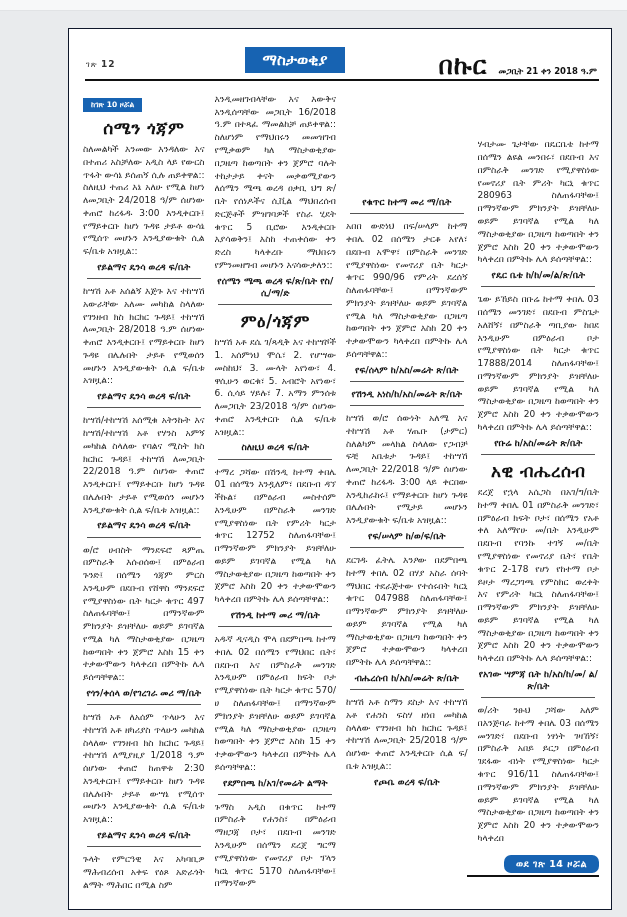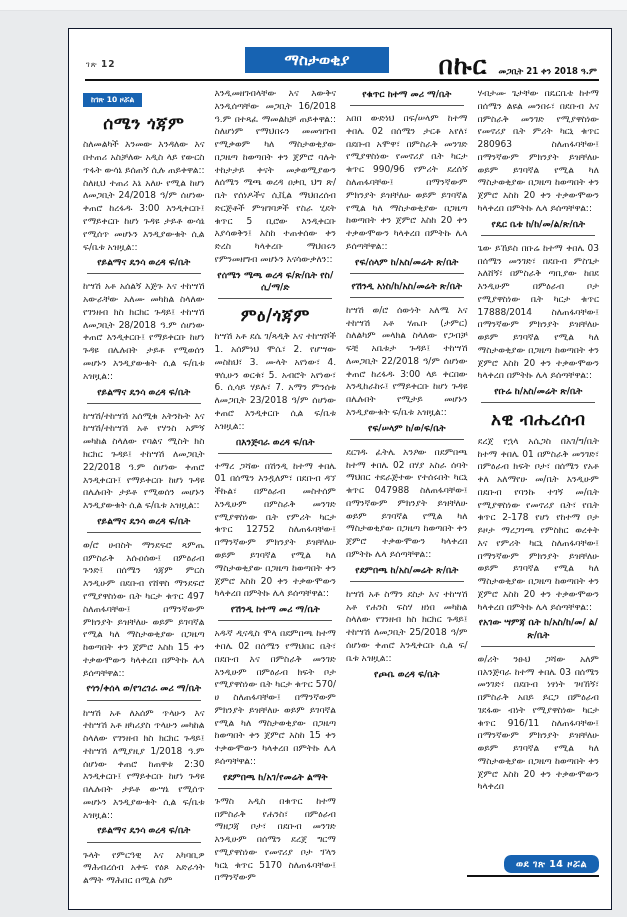--- a/index.html
+++ b/index.html
@@ -11,32 +11,32 @@
   .top-strip{position:absolute;left:0;top:0;width:627px;height:10px;background:#f7f8f9;border-bottom:1px solid #e1e3e5;}
   .paper{
     position:absolute;left:68px;top:28px;width:544px;height:882px;
     background:#ffffff;border:1px solid #0f172a;box-sizing:border-box;
   }
   
   .page-header{position:relative;height:52px;}
   .page-num{position:absolute;left:17px;top:30px;font-size:8px;color:#333;letter-spacing:1px;}
   .page-num b{font-size:9px;}
   .section-banner{
-    position:absolute;left:176px;top:18px;width:144px;height:26px;
+    position:absolute;left:176px;top:18px;width:100px;height:26px;
     display:flex;align-items:center;justify-content:center;
     color:#fff;font-weight:bold;font-size:15px;
   }
   .masthead-wrap{position:absolute;right:14px;top:22px;text-align:right;white-space:nowrap;}
   .masthead{font-size:25px;font-weight:bold;letter-spacing:1px;color:#111;display:inline-block;margin-right:6px;}
   .issue-date{font-size:8.5px;font-weight:bold;color:#111;display:inline-block;margin-top:12px;}
   .header-rule{position:absolute;left:16px;right:12px;top:50px;height:2px;background:#111;}
   
   .columns{
     position:absolute;left:14px;right:12px;top:58px;bottom:10px;
-    display:flex;gap:10px;
+    display:flex;gap:10px;align-items:center;
   }
   .col{flex:1 1 0;overflow:hidden;min-width:0;}
   .para{
     font-size:9px;line-height:1.42;color:#222;text-align:justify;
     margin:0 0 3px 0;word-break:break-word;
   }
   .para::first-line{}
   .sig{font-size:9px;font-weight:bold;color:#111;text-align:center;margin:1px 0 3px 0;line-height:1.35;}
   .divider{height:1px;background:#555;width:94%;margin:5px auto 6px auto;}
   .heading{
@@ -78,21 +78,21 @@
   </div>
 
   <div class="columns" id="columns">
       <div class="col"><div class="badge" style="background: rgb(23, 99, 178);">ከገጽ 10 ዞሯል</div><div class="heading">ሰሜን ጎጃም</div><div class="para">ስለመልካች እንመው እንዳለው እና በተጠሪ አስቻለው አዲስ ላይ የውርስ ጥፋት ውሳኔ ይሰጠኝ ሲሉ ጠይቀዋል:: ስለዚህ ተጠሪ እኔ አለሁ የሚል ከሆነ ለመጋቢት 24/2018 ዓ/ም ሰሆነው ቀጠሮ ከረፋዱ 3:00 እንዲቀርቡ፤ የማይቀርቡ ከሆነ ጉዳዩ ታይቶ ውሳኔ የሚሰጥ መሆኑን እንዲያውቁት ሲል ፍ/ቤቱ አዝዟል::</div><div class="sig">የይልማና ዴንሳ ወረዳ ፍ/ቤት</div><div class="divider"></div><div class="para">ከሣሽ አቶ አሰልኝ እጅጉ እና ተከሣሽ አውራቸው አለሙ መካከል ስላለው የገንዘብ ክስ ክርክር ጉዳይ፤ ተከሣሽ ለመጋቢት 28/2018 ዓ.ም ሰሆነው ቀጠሮ እንዲቀርቡ፤ የማይቀርቡ ከሆነ ጉዳዩ በሌሉበት ታይቶ የሚወሰን መሆኑን እንዲያውቁት ሲል ፍ/ቤቱ አዝዟል::</div><div class="sig">የይልማና ዴንሳ ወረዳ ፍ/ቤት</div><div class="divider"></div><div class="para">ከሣሽ/ተከሣሽ አሰሚቁ አትንኩት እና ከሣሽ/ተከሣሽ አቶ የሃንስ አምኝ መካከል ስላለው የባልና ሚስት ክስ ክርክር ጉዳይ፤ ተከሣሽ ለመጋቢት 22/2018 ዓ.ም ሰሆነው ቀጠሮ እንዲቀርቡ፤ የማይቀርቡ ከሆነ ጉዳዩ በሌሉበት ታይቶ የሚወሰን መሆኑን እንዲያውቁት ሲል ፍ/ቤቱ አዝዟል::</div><div class="sig">የይልማና ዴንሳ ወረዳ ፍ/ቤት</div><div class="divider"></div><div class="para">ወ/ሮ ሀብስት ማንደፍሮ ጻምጤ በምስራቅ እሱዐሰው፤ በምዕራብ ጉንድ፤ በሰሜን ጎጃም ምርስ እንዲሁም በደቡብ የሸዋስ ማንደፍሮ የሚያዋስነው ቤት ካርታ ቁጥር 497 ስለጠፋባቸው፤ በማንኛውም ምክንያት ይዝቸለሁ ወይም ይገባኛል የሚል ካለ ማስታወቂያው በጋዜጣ ከወጣበት ቀን ጀምሮ እስከ 15 ቀን ተቃውሞውን ካላቀረበ በምትኩ ሌላ ይሰጣቸዋል::</div><div class="sig">የጎን/ቀሰላ ወ/የገረገራ መሪ ማ/ቤት</div><div class="divider"></div><div class="para">ከሣሽ አቶ ለአሰም ጥላሁን እና ተከሣሽ አቶ ዘካሪያስ ጥላሁን መካከል ስላለው የገንዘብ ክስ ክርክር ጉዳይ፤ ተከሣሽ ለሚያዚያ 1/2018 ዓ.ም ሰሆነው ቀጠሮ ከጠዋቱ 2:30 እንዲቀርቡ፤ የማይቀርቡ ከሆነ ጉዳዩ በሌሉበት ታይቶ ውሣኔ የሚሰጥ መሆኑን እንዲያውቁት ሲል ፍ/ቤቱ አዝዟል::</div><div class="sig">የይልማና ዴንሳ ወረዳ ፍ/ቤት</div><div class="divider"></div><div class="para">ጉላት የምርዓዊ እና አካባቢዎ ማሕብረሰብ አቀፍ የዕጾ አድራጎት ልማት ማሕበር በሚል ስም</div></div>
       <div class="col">
         <div class="para">እንዲመዘገብላቸው እና እውቅና እንዲሰጣቸው መጋቢት 16/2018 ዓ.ም በተጻፈ ማመልከቻ ጠይቀዋል:: ስለሆነም የማህበሩን መመዝገብ የሚቃወም ካለ ማስታወቂያው በጋዜጣ ከወጣበት ቀን ጀምሮ ባሉት ተከታታይ ቀናት መቃወሚያውን ለሰሜን ሜጫ ወረዳ ዐቃቢ ህግ ጽ/ቤት የሰነዶችና ሲቪል ማህበረሰብ ድርጅቶች ምዝገባዎች የስራ ሂደት ቁጥር 5 ቢሮው እንዲቀርቡ እያሳወቅን፤ እስከ ተጠቀሰው ቀን ድረስ ካላቀረቡ ማህበሩን የምንመዘግብ መሆኑን እናሳውቃለን::</div>
         <div class="sig">የሰሜን ሜጫ ወረዳ ፍ/ጽ/ቤት የስ/ሲ/ማ/ድ</div>
         <div class="divider"></div>
         <div class="heading">ምዕ/ጎጃም</div>
         <div class="para">ከሣሽ አቶ ደሴ ገ/ጻዲቅ እና ተከሣሾች 1. አሰምነህ ሞሴ፣ 2. የሆሣው መስከህ፣ 3. ሙላት አየነው፣ 4. ዋሲሁን ወርቁ፣ 5. አብሮት አየነው፣ 6. ሲሳይ ሃይሉ፣ 7. አማን ምንሰቱ ለመጋቢት 23/2018 ዓ/ም ሰሆነው ቀጠሮ እንዲቀርቡ ሲል ፍ/ቤቱ አዝዟል::</div>
-        <div class="sig">በእንጅባራ ወረዳ ፍ/ቤት</div>
+        <div class="sig">ስለዚህ ወረዳ ፍ/ቤት</div>
         <div class="divider"></div>
         <div class="para">ተማረ ጋሻው በሽንዲ ከተማ ቀበሌ 01 በሰሜን እንዷለም፣ በደቡብ ዳኘ ችኩል፣ በምዕራብ መስተሰም እንዲሁም በምስራቅ መንገድ የሚያዋስነው ቤት የምሪት ካርታ ቁጥር 12752 ስለጠፋባቸው፤ በማንኛውም ምክንያት ይዝቸለሁ ወይም ይገባኛል የሚል ካለ ማስታወቂያው በጋዜጣ ከወጣበት ቀን ጀምሮ እስከ 20 ቀን ተቃውሞውን ካላቀረበ በምትኩ ሌላ ይሰጣቸዋል::</div>
         <div class="sig">የሽንዲ ከተማ መሪ ማ/ቤት</div>
         <div class="divider"></div>
         <div class="para">አዱኛ ዲናዲስ ሞላ በደምበጫ ከተማ ቀበሌ 02 በሰሜን የማህበር ቤት፣ በደቡብ እና በምስራቅ መንገድ እንዲሁም በምዕራብ ክፍት ቦታ የሚያዋስነው ቤት ካርታ ቁጥር 570/ሀ ስለጠፋባቸው፤ በማንኛውም ምክንያት ይዝቸለሁ ወይም ይገባኛል የሚል ካለ ማስታወቂያው በጋዜጣ ከወጣበት ቀን ጀምሮ እስከ 15 ቀን ተቃውሞውን ካላቀረበ በምትኩ ሌላ ይሰጣቸዋል::</div>
         <div class="sig">የደምበጫ ከ/አገ/የመሬት ልማት</div>
         <div class="divider"></div>
         <div class="para">ጉማስ አዲስ በቁጥር ከተማ በምስራቅ የሐንስ፣ በምዕራብ ማዘጋጃ ቦታ፣ በደቡብ መንገድ እንዲሁም በሰሜን ደረጀ ግርማ የሚያዋስነው የመኖሪያ ቦታ ፕላን ካርኒ ቁጥር 5170 ስለጠፋባቸው፤ በማንኛውም</div>
       </div>
       <div class="col">
@@ -100,21 +100,21 @@
         <div class="divider"></div>
         <div class="para">አበበ ውድነህ በፍ/ሠላም ከተማ ቀበሌ 02 በሰሜን ታርቆ አየለ፣ በደቡብ አሞዋ፣ በምስራቅ መንገድ የሚያዋስነው የመኖሪያ ቤት ካርታ ቁጥር 990/96 የምሪት ደረሰኝ ስለጠፋባቸው፤ በማንኛውም ምክንያት ይዝቸለሁ ወይም ይገባኛል የሚል ካለ ማስታወቂያው በጋዜጣ ከወጣበት ቀን ጀምሮ እስከ 20 ቀን ተቃውሞውን ካላቀረበ በምትኩ ሌላ ይሰጣቸዋል::</div>
         <div class="sig">የፍ/ሰላም ከ/አስ/መሬት ጽ/ቤት</div>
         <div class="divider"></div>
         <div class="sig">የሽንዲ አነስ/ከ/አስ/መሬት ጽ/ቤት</div>
         <div class="divider"></div>
         <div class="para">ከሣሽ ወ/ሮ ሰውነት አለሜ እና ተከሣሽ አቶ ሃጤቡ (ታምር) ስለልካም መላክል ስላለው የጋብቻ ፍቺ አቤቱታ ጉዳይ፤ ተከሣሽ ለመጋቢት 22/2018 ዓ/ም ሰሆነው ቀጠሮ ከረፋዱ 3:00 ላይ ቀርበው እንዲከራከሩ፤ የማይቀርቡ ከሆነ ጉዳዩ በሌሉበት የሚታይ መሆኑን እንዲያውቁት ፍ/ቤቱ አዝዟል::</div>
         <div class="sig">የፍ/ሠላም ከ/ወ/ፍ/ቤት</div>
         <div class="divider"></div>
         <div class="para">ደርገዱ ፈትሌ እንፆው በደምበጫ ከተማ ቀበሌ 02 በሃያ አስራ ሰባት ማህበር ተደራጅተው የተሰሩበት ካርኒ ቁጥር 047988 ስለጠፋባቸው፤ በማንኛውም ምክንያት ይዝቸለሁ ወይም ይገባኛል የሚል ካለ ማስታወቂያው በጋዜጣ ከወጣበት ቀን ጀምሮ ተቃውሞውን ካላቀረበ በምትኩ ሌላ ይሰጣቸዋል::</div>
-        <div class="sig">የደምበጫ ከ/አስ/መሬት ጽ/ቤት</div>
+        <div class="sig">ብሔረሰብ ከ/አስ/መሬት ጽ/ቤት</div>
         <div class="divider"></div>
         <div class="para">ከሣሽ አቶ ስማን ደስታ እና ተከሣሽ አቶ የሐንስ ፍስሃ ዘነበ መካከል ስላለው የገንዘብ ክስ ክርክር ጉዳይ፤ ተከሣሽ ለመጋቢት 25/2018 ዓ/ም ሰሆነው ቀጠሮ እንዲቀርቡ ሲል ፍ/ቤቱ አዝዟል::</div>
         <div class="sig">የጮቤ ወረዳ ፍ/ቤት</div>
       </div>
       <div class="col">
         <div class="para">ሃብታሙ ጌታቸው በዴርቤቴ ከተማ በሰሜን ልዩል መንበሩ፣ በደቡብ እና በምስራቅ መንገድ የሚያዋስነው የመኖሪያ ቤት ምሪት ካርኒ ቁጥር 280963 ስለጠፋባቸው፤ በማንኛውም ምክንያት ይዝቸለሁ ወይም ይገባኛል የሚል ካለ ማስታወቂያው በጋዜጣ ከወጣበት ቀን ጀምሮ እስከ 20 ቀን ተቃውሞውን ካላቀረበ በምትኩ ሌላ ይሰጣቸዋል::</div>
         <div class="sig">የዴር ቤቴ ከ/ከ/መ/ል/ጽ/ቤት</div>
         <div class="divider"></div>
         <div class="para">ጌው ይኸይስ በቡሬ ከተማ ቀበሌ 03 በሰሜን መንገድ፣ በደቡብ ምስጌታ አለሸኝ፣ በምስራቅ ጣቢያው ከበደ እንዲሁም በምዕራብ ቦታ የሚያዋስነው ቤት ካርታ ቁጥር 17888/2014 ስለጠፋባቸው፤ በማንኛውም ምክንያት ይዝቸለሁ ወይም ይገባኛል የሚል ካለ ማስታወቂያው በጋዜጣ ከወጣበት ቀን ጀምሮ እስከ 20 ቀን ተቃውሞውን ካላቀረበ በምትኩ ሌላ ይሰጣቸዋል::</div>
         <div class="sig">የቡሬ ከ/አስ/መሬት ጽ/ቤት</div>

